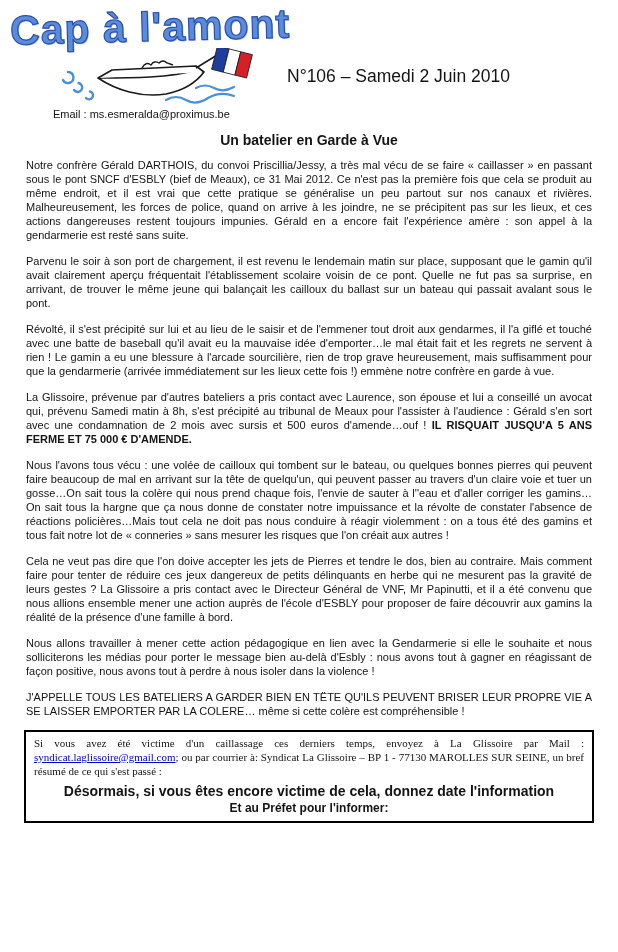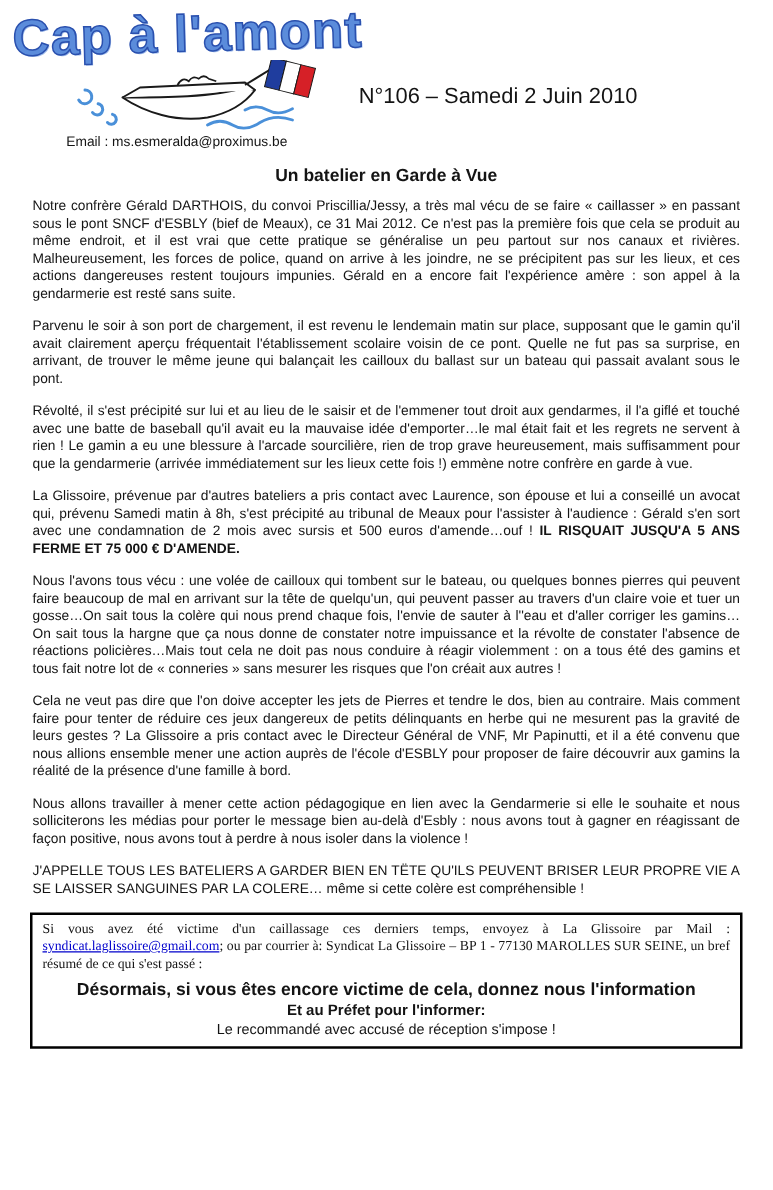--- a/index.html
+++ b/index.html
@@ -111,23 +111,22 @@
   <div class="content">
     <p>Notre confrère Gérald DARTHOIS, du convoi Priscillia/Jessy, a très mal vécu de se faire « caillasser » en passant sous le pont SNCF d'ESBLY (bief de Meaux), ce 31 Mai 2012. Ce n'est pas la première fois que cela se produit au même endroit, et il est vrai que cette pratique se généralise un peu partout sur nos canaux et rivières. Malheureusement, les forces de police, quand on arrive à les joindre, ne se précipitent pas sur les lieux, et ces actions dangereuses restent toujours impunies. Gérald en a encore fait l'expérience amère : son appel à la gendarmerie est resté sans suite.</p>
     <p>Parvenu le soir à son port de chargement, il est revenu le lendemain matin sur place, supposant que le gamin qu'il avait clairement aperçu fréquentait l'établissement scolaire voisin de ce pont. Quelle ne fut pas sa surprise, en arrivant, de trouver le même jeune qui balançait les cailloux du ballast sur un bateau qui passait avalant sous le pont.</p>
     <p>Révolté, il s'est précipité sur lui et au lieu de le saisir et de l'emmener tout droit aux gendarmes, il l'a giflé et touché avec une batte de baseball qu'il avait eu la mauvaise idée d'emporter…le mal était fait et les regrets ne servent à rien ! Le gamin a eu une blessure à l'arcade sourcilière, rien de trop grave heureusement, mais suffisamment pour que la gendarmerie (arrivée immédiatement sur les lieux cette fois !) emmène notre confrère en garde à vue.</p>
     <p><span>La Glissoire, prévenue par d'autres bateliers a pris contact avec Laurence, son épouse et lui a conseillé un avocat qui, prévenu Samedi matin à 8h, s'est précipité au tribunal de Meaux pour l'assister à l'audience : Gérald s'en sort avec une condamnation de 2 mois avec sursis et 500 euros d'amende…ouf !  </span><span class="bold">IL RISQUAIT JUSQU'A 5 ANS FERME ET 75 000 € D'AMENDE.</span></p>
 
 
     <p>Nous l'avons tous vécu : une volée de cailloux qui tombent sur le bateau, ou quelques bonnes pierres qui peuvent faire beaucoup de mal en arrivant sur la tête de quelqu'un, qui peuvent passer au travers d'un claire voie et tuer un gosse…On sait tous la colère qui nous prend chaque fois, l'envie de sauter à l''eau et d'aller corriger les gamins…On sait tous la hargne que ça nous donne de constater notre impuissance et la révolte de constater l'absence de réactions policières…Mais tout cela ne doit pas nous conduire à réagir violemment : on a tous été des gamins et tous fait notre lot de « conneries » sans mesurer les risques que l'on créait aux autres !</p>
     <p>Cela ne veut pas dire que l'on doive accepter les jets de Pierres et tendre le dos, bien au contraire. Mais comment faire pour tenter de réduire ces jeux dangereux de petits délinquants en herbe qui ne mesurent pas la gravité de leurs gestes ? La Glissoire a pris contact avec  le Directeur Général de VNF, Mr Papinutti, et il a été convenu que nous allions ensemble mener une action auprès de l'école d'ESBLY pour proposer de faire découvrir aux gamins la réalité de la présence d'une famille à bord.</p>
     <p>Nous allons travailler à mener cette action pédagogique en lien avec la Gendarmerie si elle le souhaite et nous solliciterons les médias pour porter le message bien au-delà d'Esbly : nous avons tout à gagner en réagissant de façon positive, nous avons tout à perdre à nous isoler dans la violence !</p>
-    <p>J'APPELLE TOUS LES BATELIERS A GARDER BIEN EN TËTE QU'ILS PEUVENT BRISER LEUR PROPRE VIE A SE LAISSER SANGUINES PAR LA COLERE… même si cette colère est compréhensible !</p>
+    <p>J'APPELLE TOUS LES BATELIERS A GARDER BIEN EN TËTE QU'ILS PEUVENT BRISER LEUR PROPRE VIE A SE LAISSER EMPORTER PAR LA COLERE… même si cette colère est compréhensible !</p>
   </div>
 
   <div class="notice-box">
     <p class="notice-intro"><span>Si vous avez été victime d'un caillassage ces derniers temps, envoyez à La Glissoire par Mail : </span><a class="email-link">syndicat.laglissoire@gmail.com</a><span>; ou par courrier à: Syndicat La Glissoire – BP 1 - 77130 MAROLLES SUR SEINE, un bref résumé de ce qui s'est passé :</span></p>
-    <div class="notice-headline">Désormais, si vous êtes encore victime de cela, donnez nous l'information</div>
+    <div class="notice-headline">Désormais, si vous êtes encore victime de cela, donnez date l'information</div>
     <div class="notice-action-2">Et au Préfet pour l'informer:</div>
-    <div class="notice-action-3">Le recommandé avec accusé de réception s'impose !</div>
   </div>
 
 </div>
 
 </body></html>

